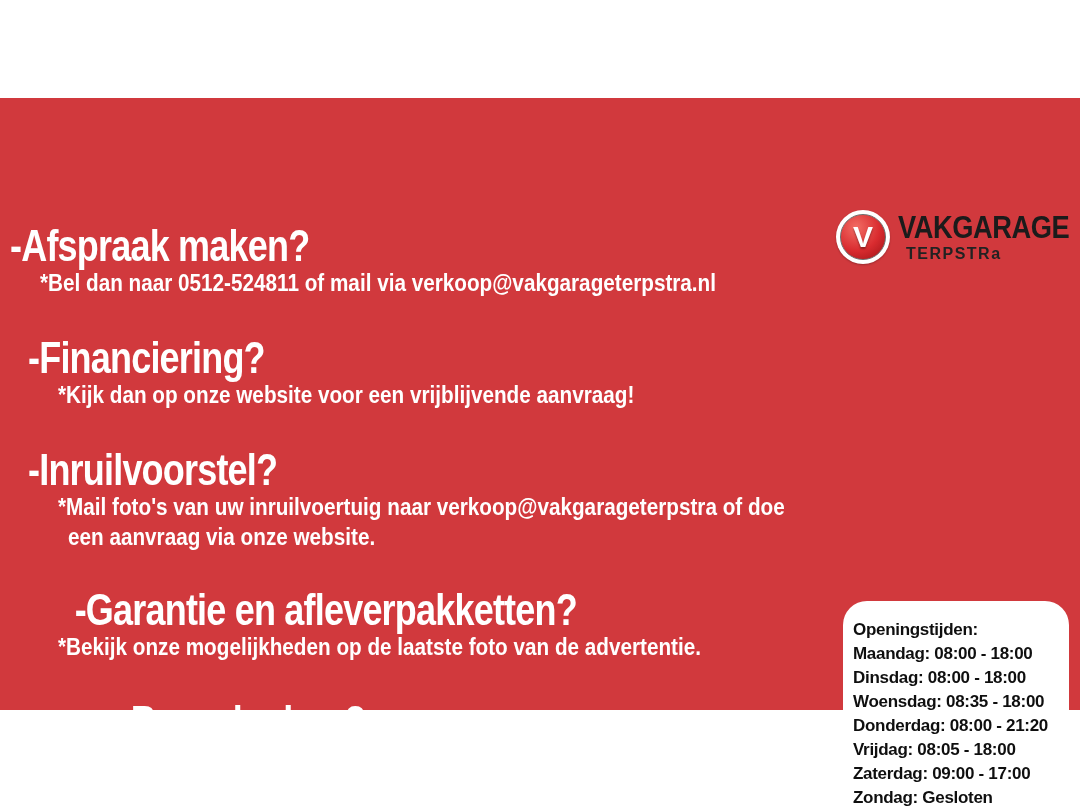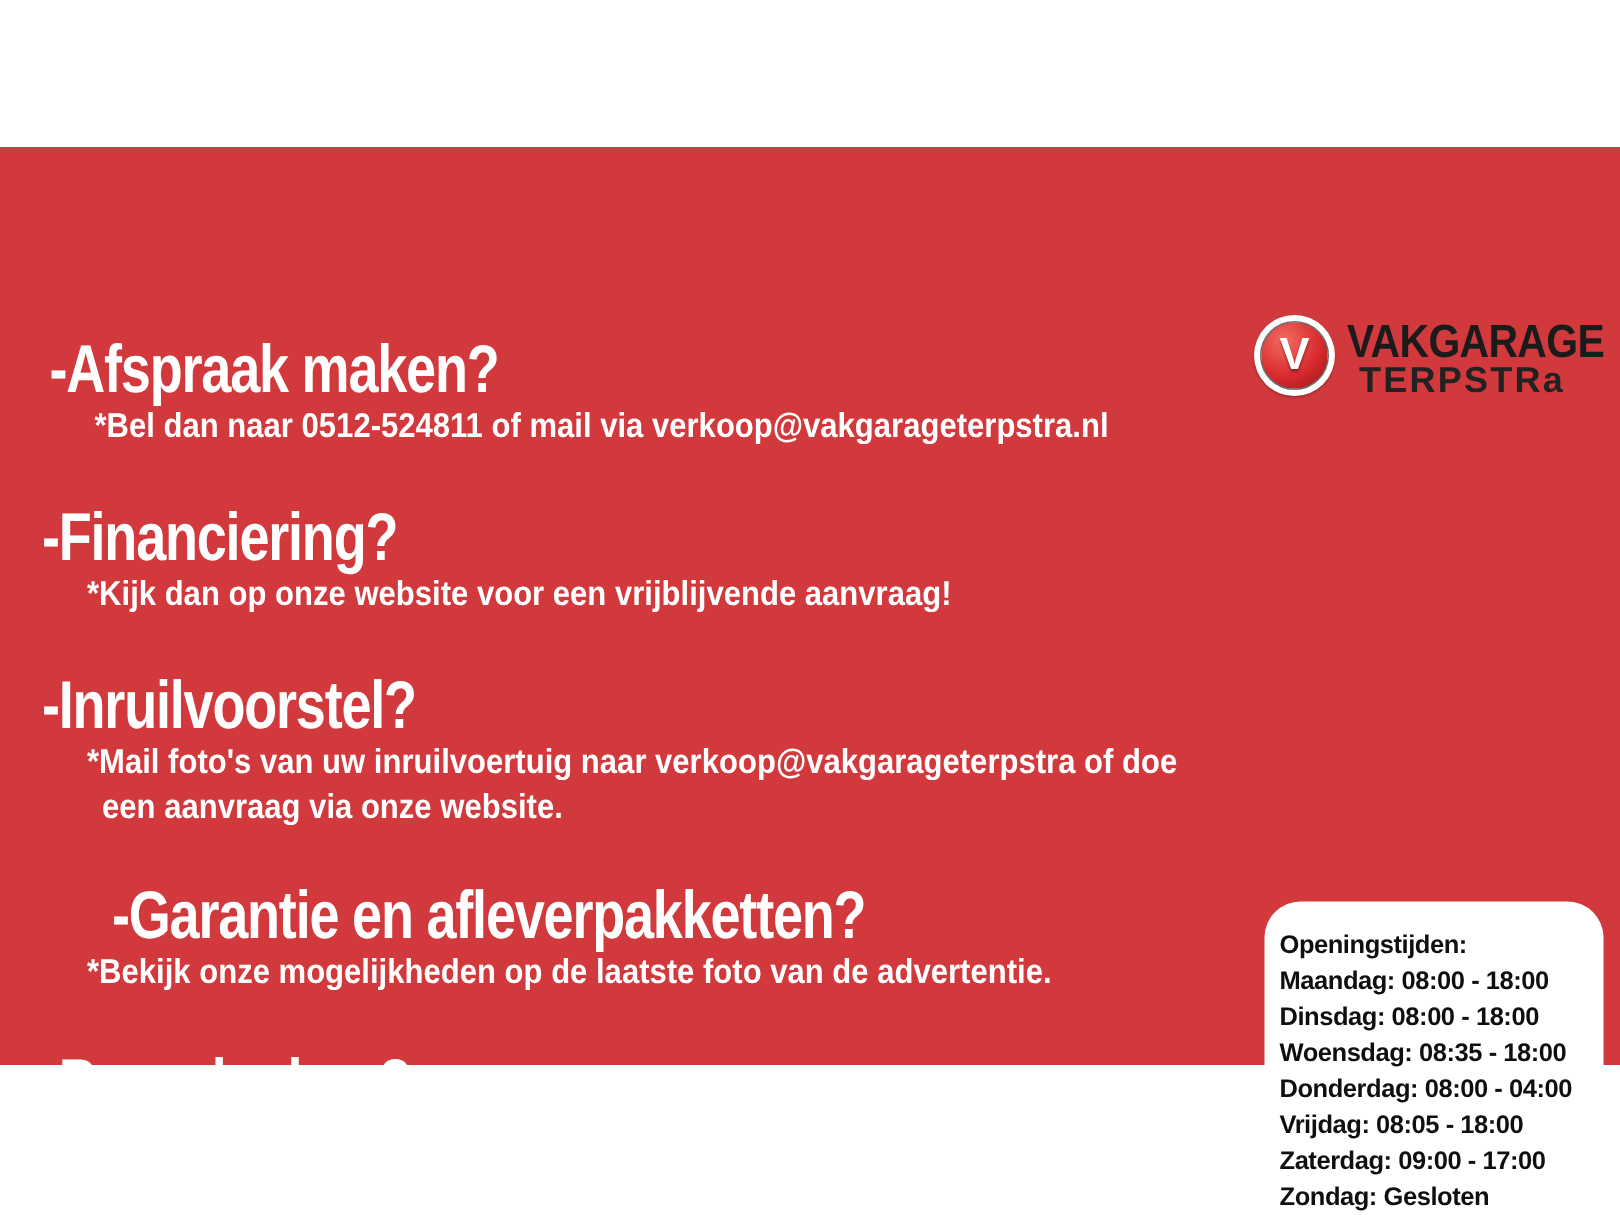--- a/index.html
+++ b/index.html
@@ -18,25 +18,25 @@
   .section-heading{
     font-size:45px;line-height:44px;letter-spacing:-1px;white-space:nowrap;
     transform:scaleX(0.80);transform-origin:0 0;
   }
   .section-line{
     font-size:23px;line-height:30px;white-space:nowrap;
     margin-left:30px;
     transform:scaleX(0.90);transform-origin:0 0;
   }
   .section-line.indent2{margin-left:40px;}
-  .sec-1{left:33px;top:126px;}
+  .sec-1{left:10px;top:126px;}
   .sec-2{left:28px;top:238px;}
   .sec-3{left:28px;top:350px;}
   .sec-4{left:28px;top:490px;text-align:center;}
-  .sec-5{left:28px;top:602px;}
+  .sec-5{left:28px;top:602px;text-align:center;}
   
   .logo{position:absolute;left:836px;top:110px;width:240px;height:62px;}
   .logo-badge{
     position:absolute;left:0;top:2px;width:54px;height:54px;border-radius:50%;
     background:#ffffff;box-shadow:0 1px 2px rgba(0,0,0,0.25);
   }
   .logo-badge-inner{
     position:absolute;left:4px;top:4px;width:44px;height:44px;border-radius:50%;
     background:radial-gradient(circle at 35% 28%, #f26c64 0%, #d92b2f 55%, #9c1216 100%);
     border:1px solid #6d6d6d;
@@ -46,21 +46,21 @@
     color:#ffffff;font-size:30px;line-height:30px;font-weight:bold;
     text-shadow:0 2px 2px rgba(0,0,0,0.35);
   }
   .logo-brand{
     position:absolute;left:62px;top:4px;color:#1b1b1b;
     font-size:31px;line-height:31px;letter-spacing:-0.5px;white-space:nowrap;
     transform:scaleX(0.88);transform-origin:0 0;
   }
   .logo-subbrand{
     position:absolute;left:70px;top:36px;color:#222222;
-    font-size:24px;line-height:20px;letter-spacing:1.5px;white-space:nowrap;
+    font-size:16px;line-height:20px;letter-spacing:1.5px;white-space:nowrap;
   }
   
   .hours-box{
     position:absolute;left:843px;top:464px;width:226px;height:230px;
     background:#ffffff;border-radius:24px;
     padding:17px 0 0 10px;box-sizing:border-box;margin-top:39px;
   }
   .hours-line{
     color:#0f0f0f;font-size:17px;line-height:24px;white-space:nowrap;
     letter-spacing:-0.3px;
@@ -105,19 +105,19 @@
   <div class="section sec-5">
     <div class="section-heading">-Bezoekadres?</div>
     <div class="section-line">*De Hemmen 17, 9206AS, Drachten (Friesland)</div>
   </div>
 
   <div class="hours-box">
     <div class="hours-line">Openingstijden:</div>
     <div class="hours-line">Maandag: 08:00 - 18:00</div>
     <div class="hours-line">Dinsdag: 08:00 - 18:00</div>
     <div class="hours-line">Woensdag: 08:35 - 18:00</div>
-    <div class="hours-line">Donderdag: 08:00 - 04:00</div>
+    <div class="hours-line">Donderdag: 08:00 - 21:20</div>
     <div class="hours-line">Vrijdag: 08:05 - 18:00</div>
     <div class="hours-line">Zaterdag: 09:00 - 17:00</div>
     <div class="hours-line">Zondag: Gesloten</div>
   </div>
 
 </div>
 
 </body></html>

